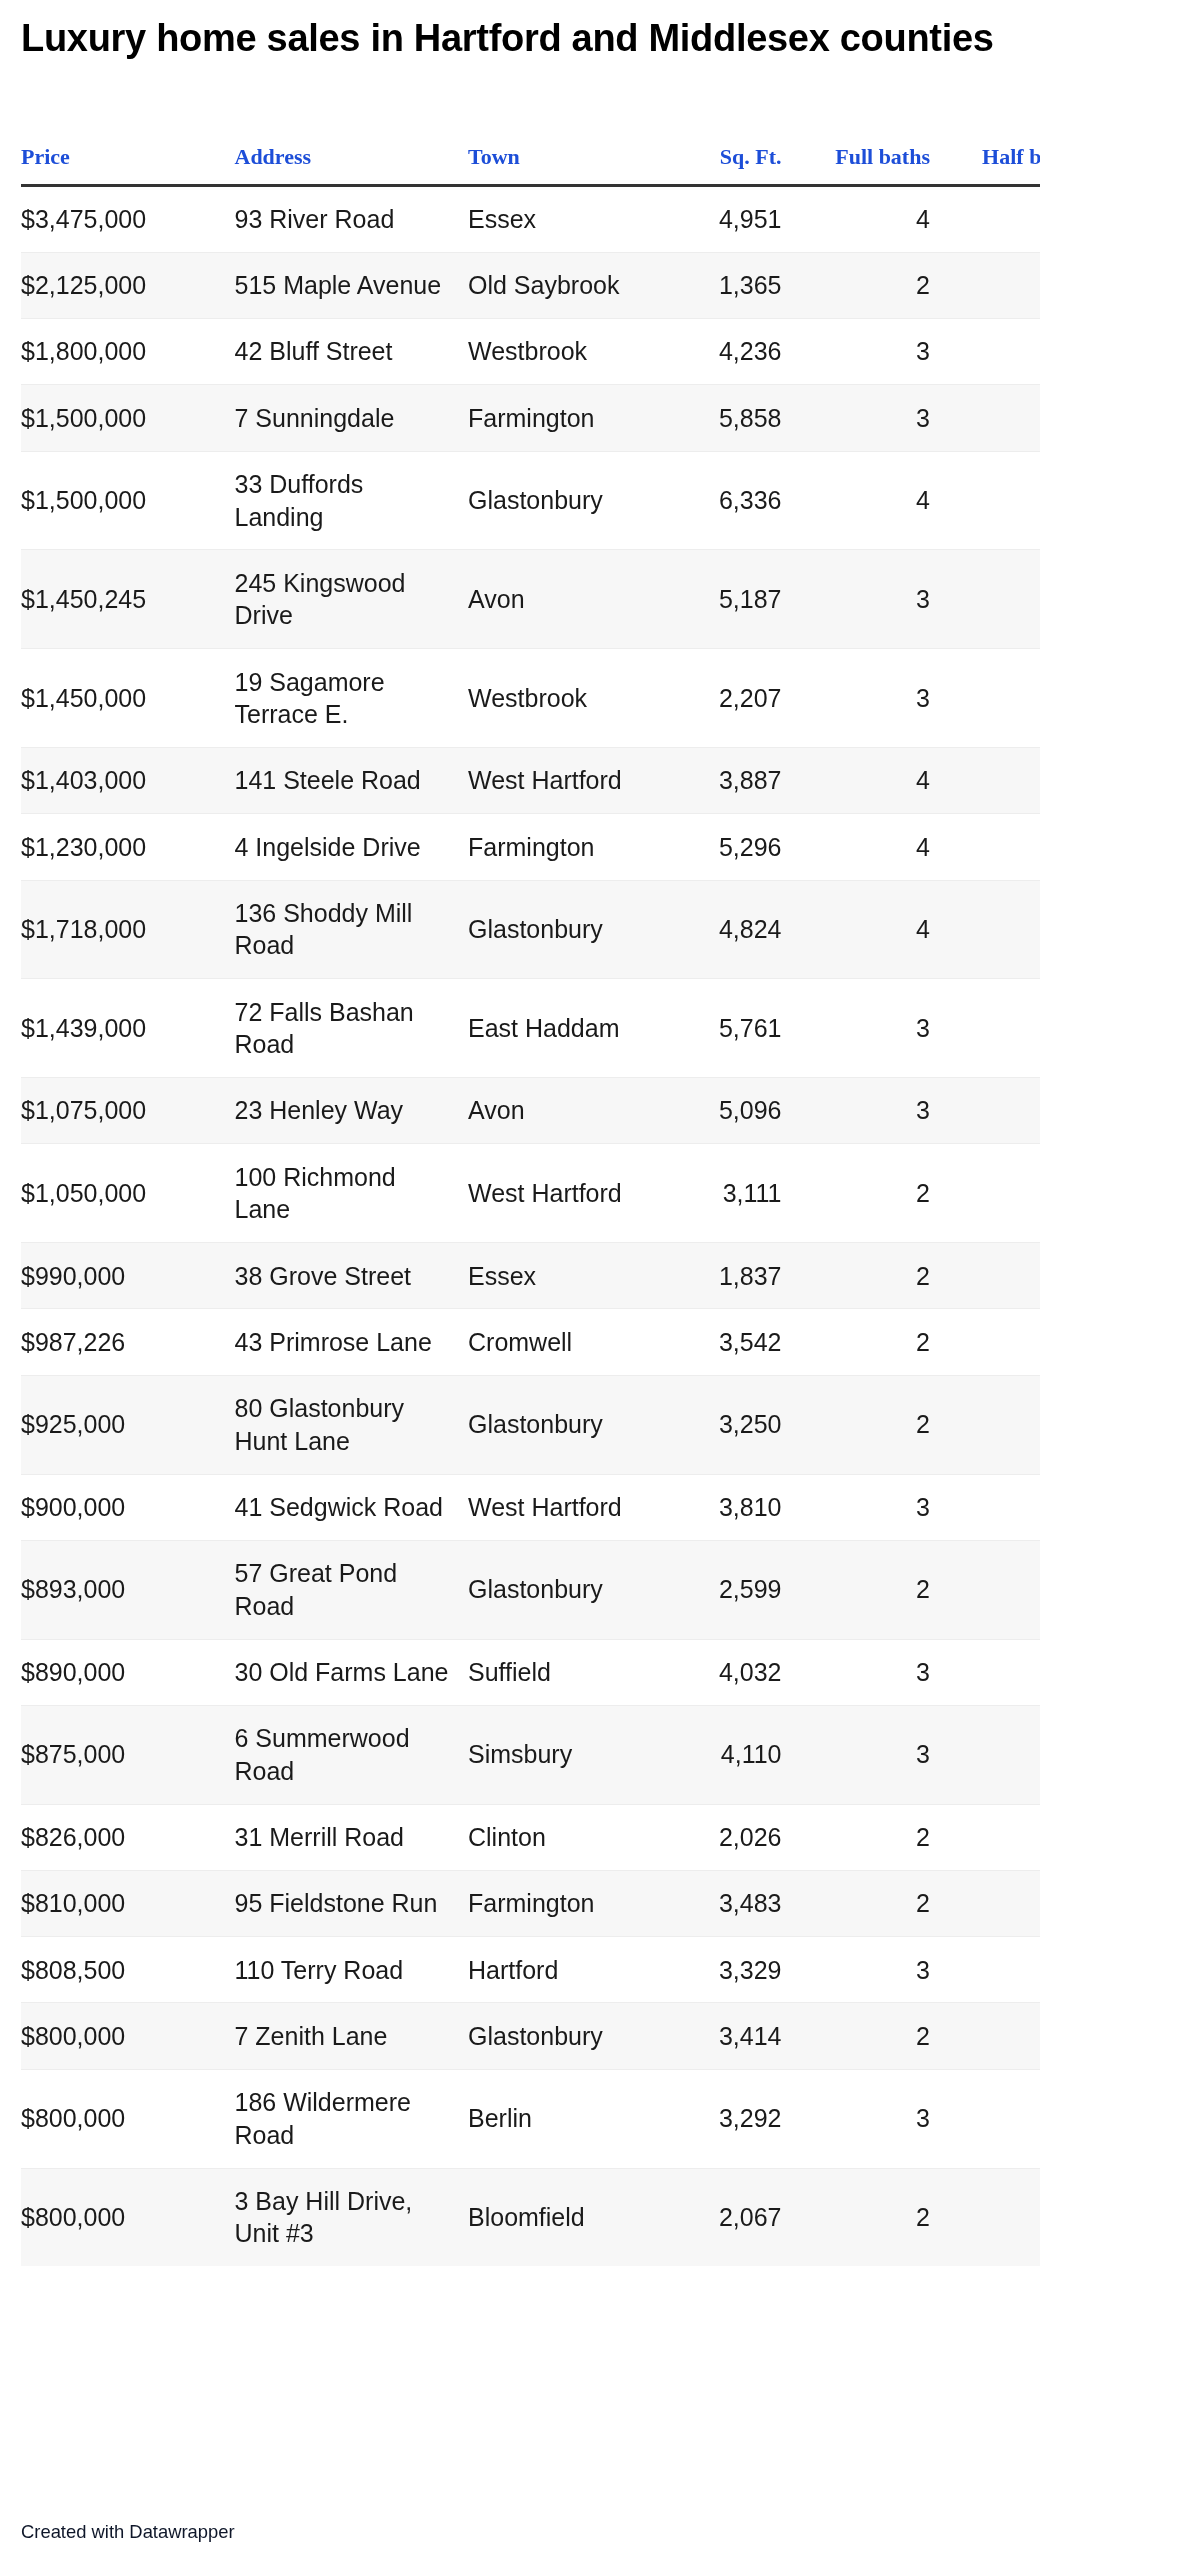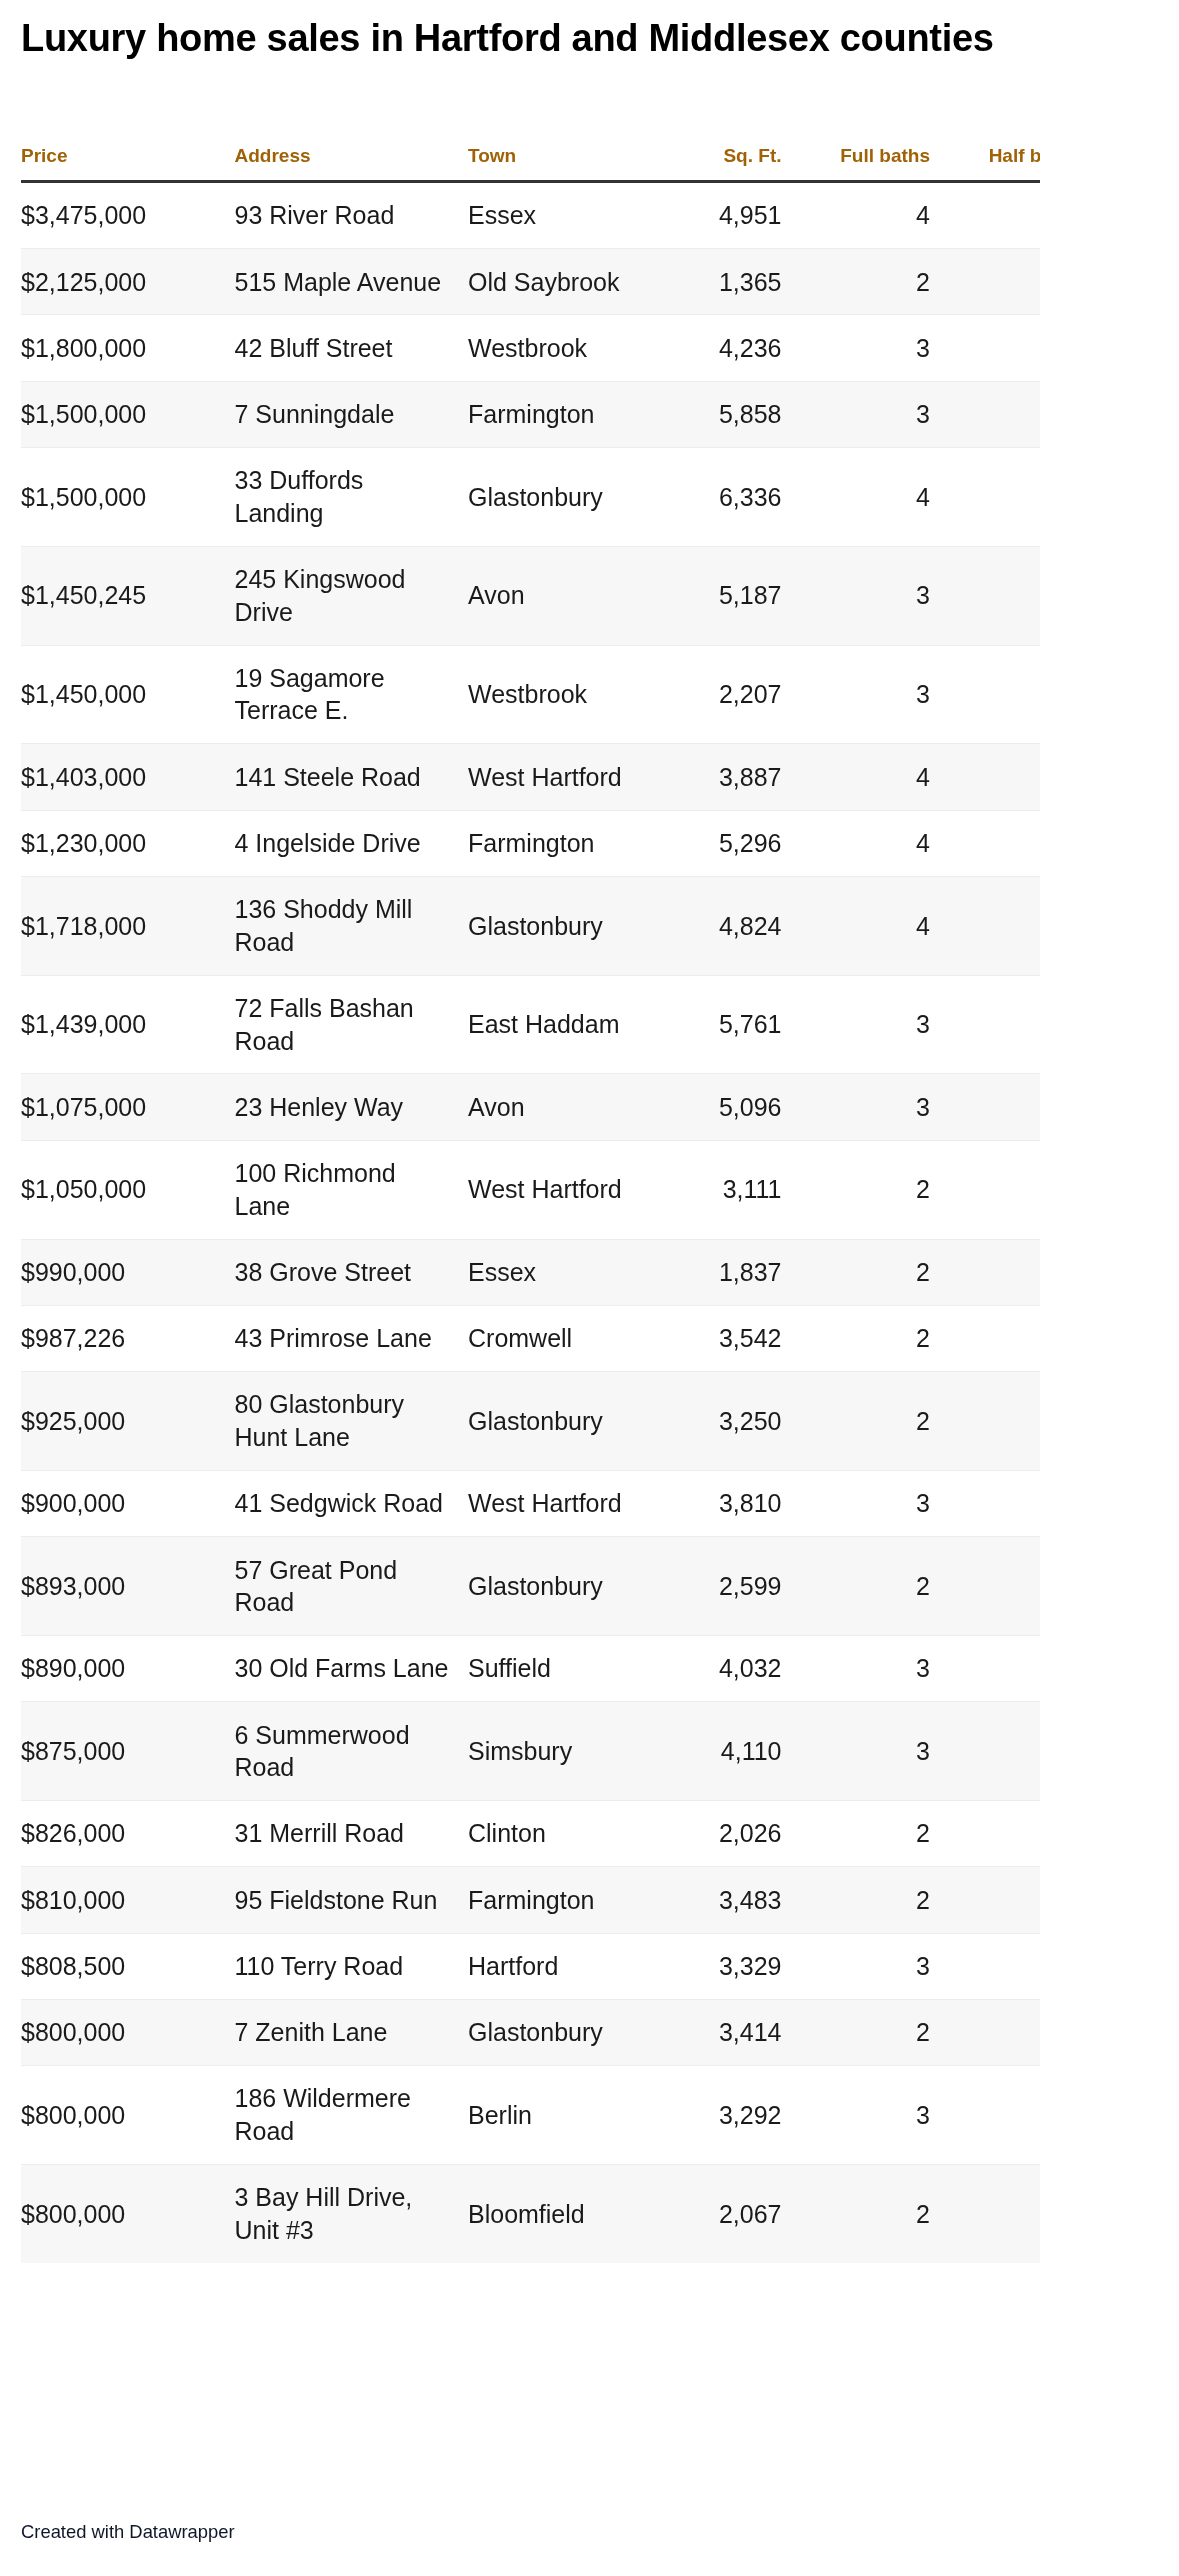--- a/index.html
+++ b/index.html
@@ -38,26 +38,27 @@
     position: relative;
   }
   table.dw-table {
     border-collapse: collapse;
     width: 1296px;
     table-layout: fixed;
     font-size: 25px;
   }
   table.dw-table th {
     font-weight: bold;
-    font-size: 19px;
+    font-size: 22px;
     line-height: 1.22;
-    color: #a16207;
+    color: #1d4ed8;
     vertical-align: bottom;
     padding: 0 15.5px 12.6px 0;
     border-bottom: 3.9px solid #333333;
+    font-family: Liberation Serif, serif;
   }
   table.dw-table td {
     font-size: 25px;
     line-height: 1.3;
     color: #1a1a1a;
     padding: 16.4px 15.5px 16.4px 0;
     vertical-align: middle;
     border-bottom: 1px solid #ededed;
   }
   .col-price   { width: 198px; text-align: left; }

